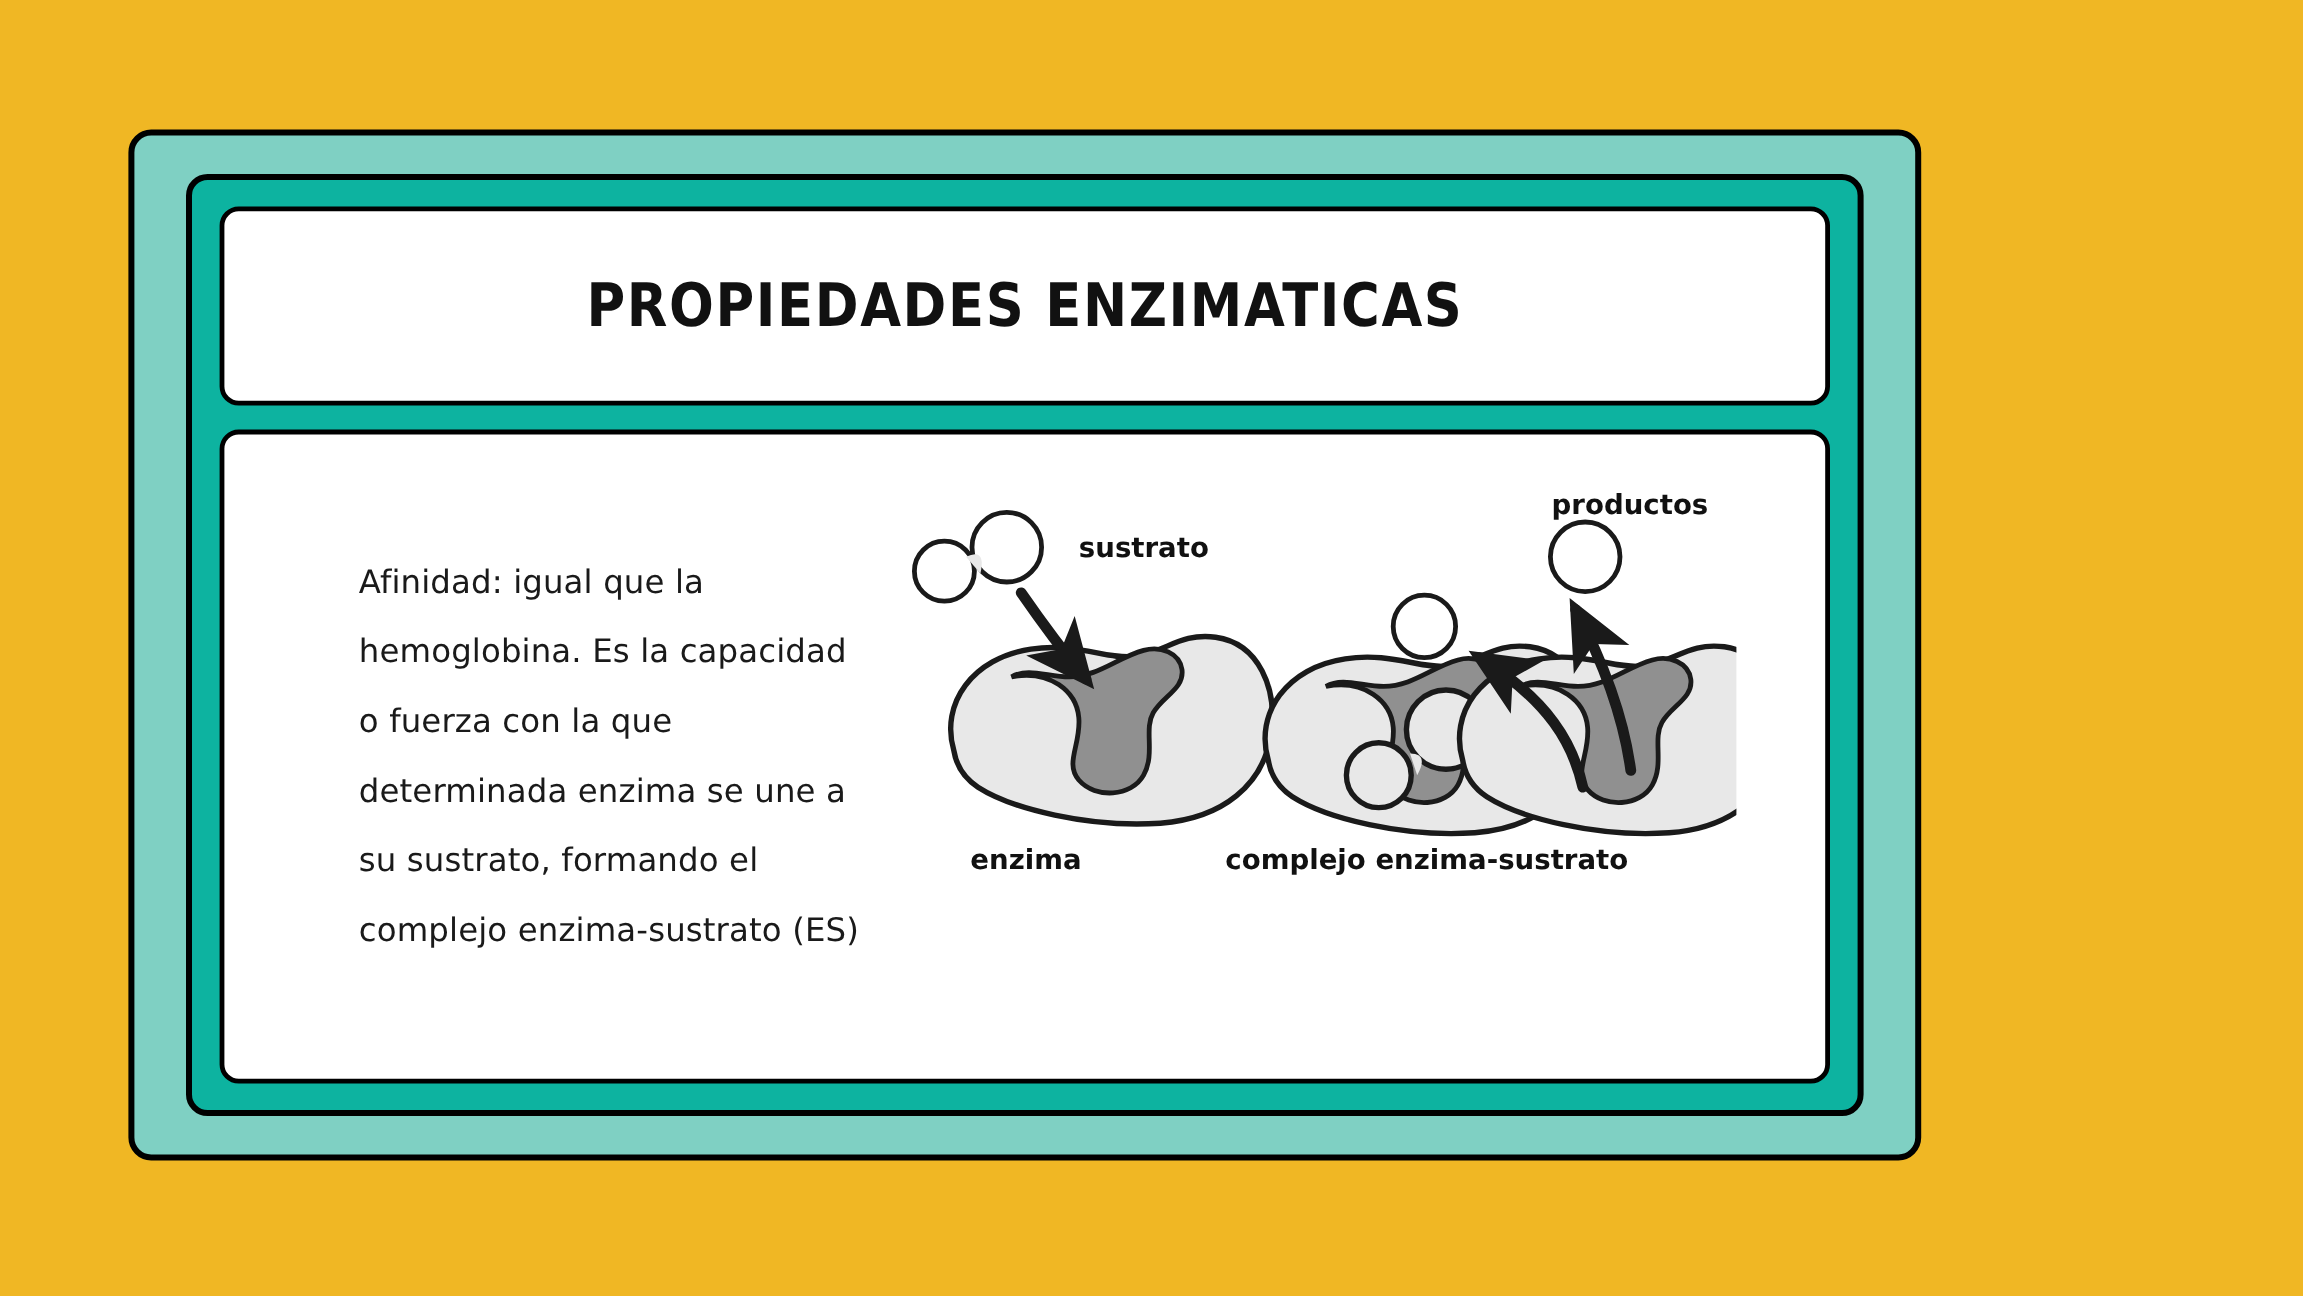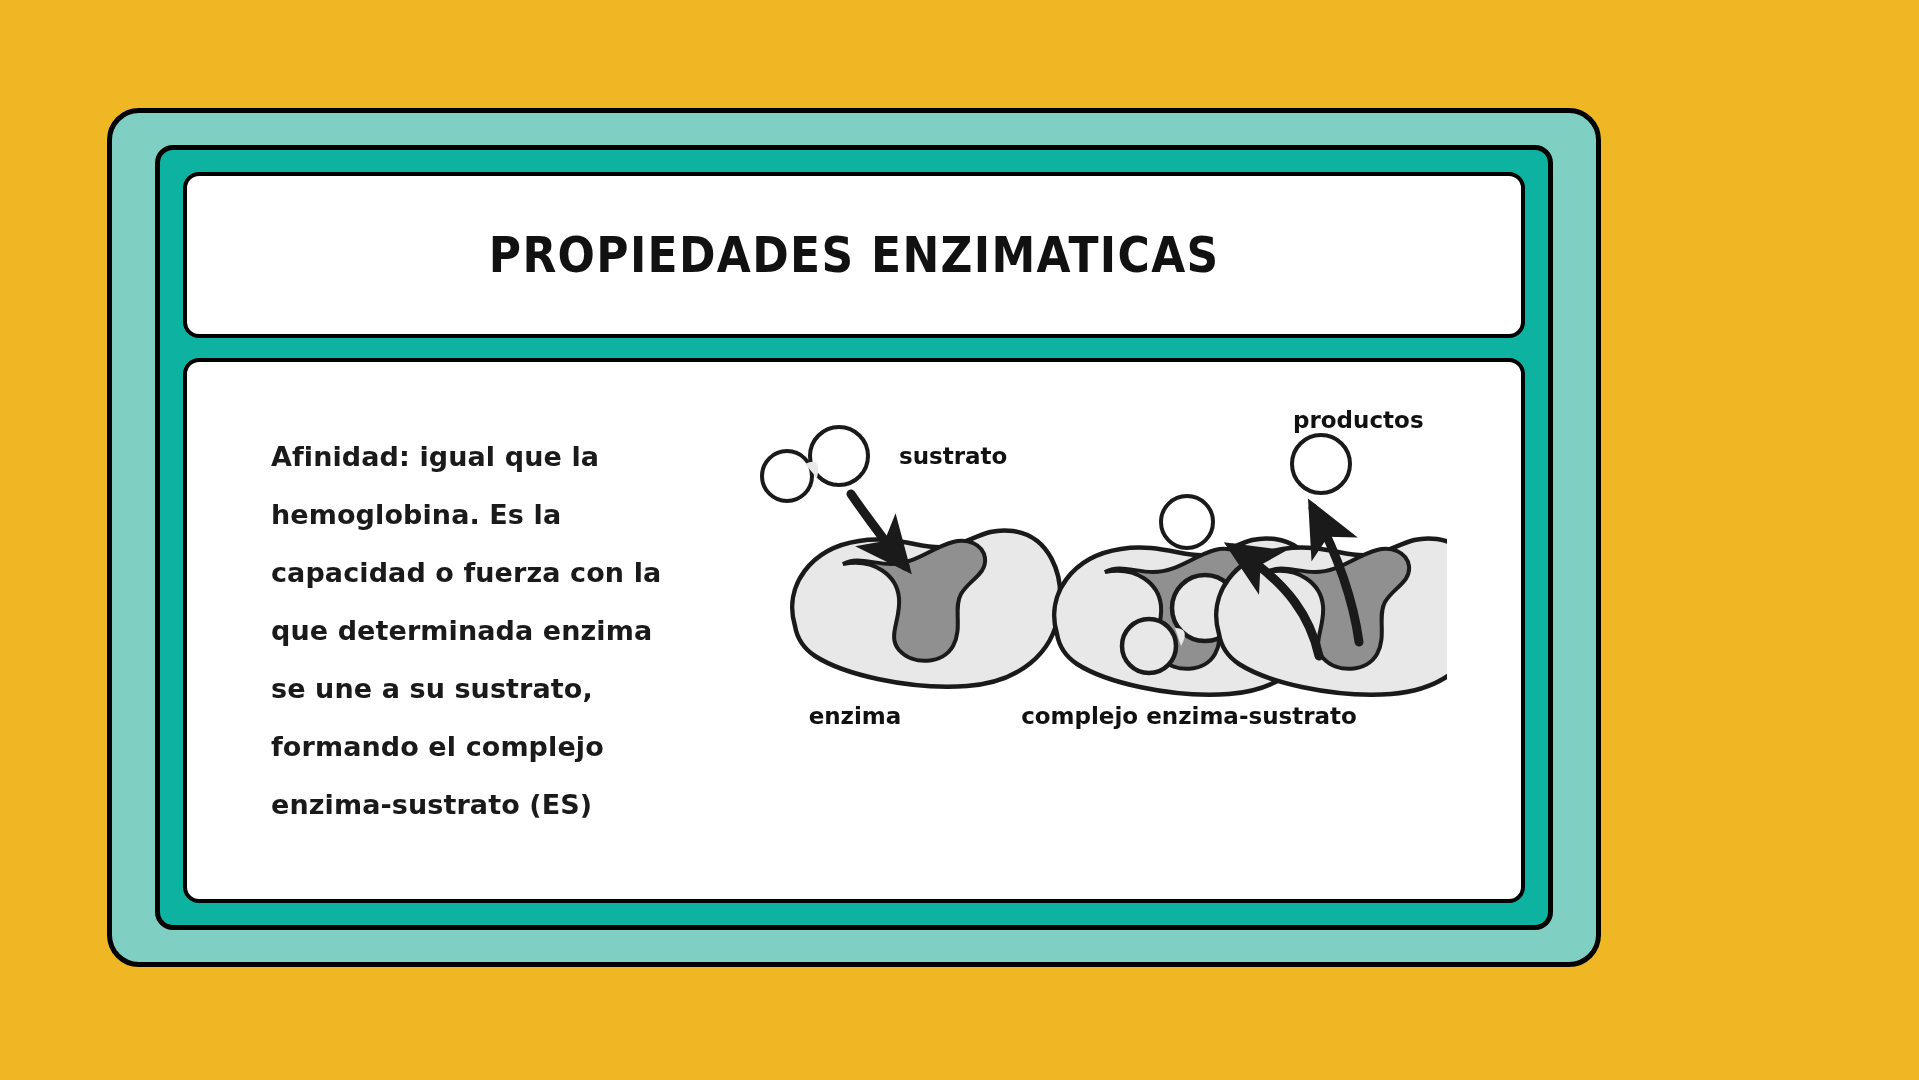--- a/index.html
+++ b/index.html
@@ -16,21 +16,21 @@
 
   
   .slide-frame-outer {
     position: absolute;
     left: 107px;
     top: 108px;
     width: 1494px;
     height: 859px;
     background: #7FD0C3;
     border: 5px solid #000000;
-    border-radius: 32px;
+    border-radius: 19px;
     box-sizing: border-box;
   }
   .slide-frame-inner {
     position: absolute;
     left: 43px;
     top: 32px;
     right: 43px;
     bottom: 32px;
     background: #0DB3A0;
     border: 5px solid #000000;
@@ -76,24 +76,23 @@
   
   .body-inner {
     position: absolute;
     inset: 0;
     display: flex;
     flex-direction: row;
     align-items: center;
   }
   .text-column {
     width: 560px;
-    padding-left: 84px;
+    padding-left: 112px;
     box-sizing: border-box;
     flex: 0 0 auto;
-    font-weight: bold;
   }
   .body-paragraph {
     font-family: "DejaVu Sans", sans-serif;
     font-size: 27px;
     line-height: 58px;
     color: #1A1A1A;
     letter-spacing: 0.1px;
     margin: 0;
     max-width: 420px;
   }

